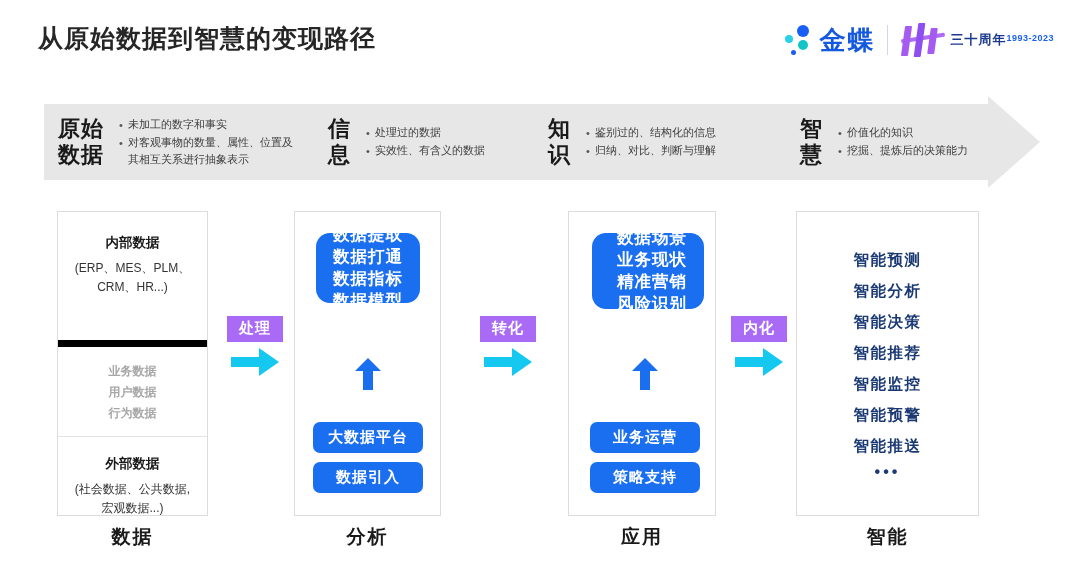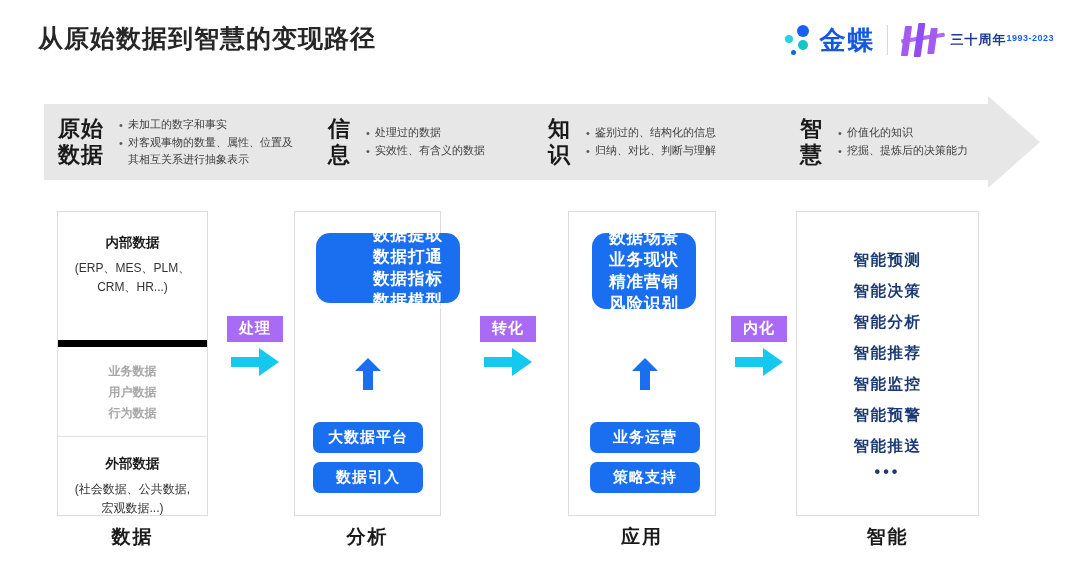--- a/index.html
+++ b/index.html
@@ -94,22 +94,22 @@
   .seg-title{font-size:13.5px;font-weight:bold;color:#1a1a1a;margin-bottom:7px;}
   .seg-sub{font-size:12px;color:#333;line-height:1.55;}
   .seg-grey{font-size:12px;color:#a7a7a7;font-weight:bold;line-height:1.75;}
 
   
   .blue-box{
     position:absolute;background:#1a6ef0;border-radius:14px;
     display:flex;flex-direction:column;align-items:center;justify-content:center;
     color:#fff;font-size:16.5px;font-weight:bold;line-height:1.33;letter-spacing:1px;
   }
-  #bbox1{left:316px;top:233px;width:104px;height:70px;padding-left:40px;}
-  #bbox2{left:592px;top:233px;width:104px;height:76px;}
+  #bbox1{left:316px;top:233px;width:104px;height:70px;}
+  #bbox2{left:592px;top:233px;width:104px;height:76px;padding-left:8px;}
 
   
   .up-arrow{position:absolute;width:26px;height:32px;}
   .up-arrow .stem{position:absolute;left:8px;top:10px;width:10px;height:22px;background:#1a6ef0;}
   .up-arrow .head{
     position:absolute;left:0;top:0;width:0;height:0;
     border-left:13px solid transparent;border-right:13px solid transparent;
     border-bottom:13px solid #1a6ef0;
   }
   #uparr1{left:355px;top:358px;}
@@ -306,22 +306,22 @@
   <div class="up-arrow" id="uparr2">
     <span class="head"></span>
       <span class="stem"></span>
   </div>
   <div class="pill" id="pill2a">业务运营</div>
   <div class="pill" id="pill2b">策略支持</div>
 
   <div class="card" id="card3"></div>
   <div class="smart-list">
     <div class="smart-item">智能预测</div>
+    <div class="smart-item">智能分析</div>
     <div class="smart-item">智能决策</div>
-    <div class="smart-item">智能分析</div>
     <div class="smart-item">智能推荐</div>
     <div class="smart-item">智能监控</div>
     <div class="smart-item">智能预警</div>
     <div class="smart-item">智能推送</div>
     <div class="smart-item dots">•••</div>
   </div>
 
   <div class="trans" id="trans0">
     <div class="trans-badge">处理</div>
     <div class="trans-arrow"></div>

